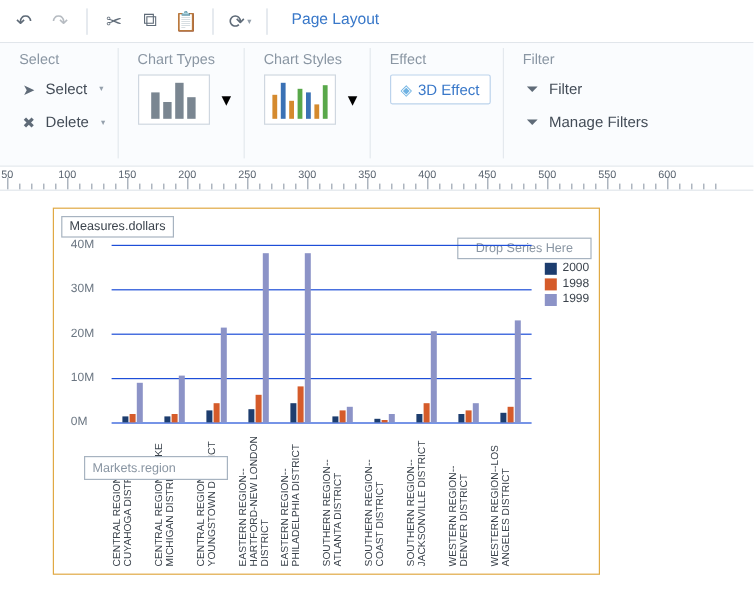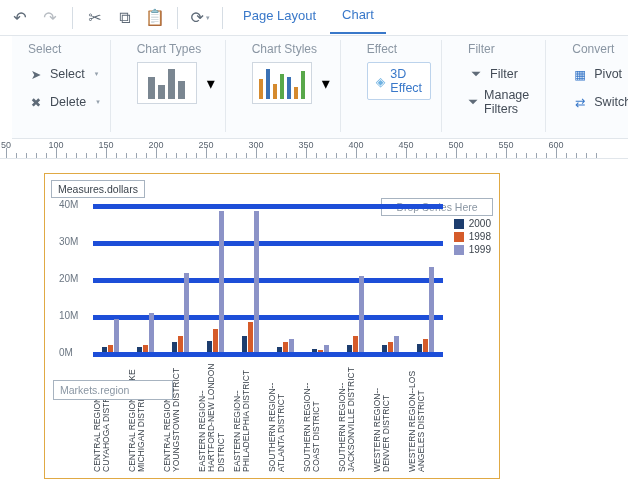--- a/index.html
+++ b/index.html
@@ -7,21 +7,21 @@
 
 
 .topbar { height: 36px; display: flex; align-items: center; padding: 0 6px; gap: 2px; border-bottom: 1px solid #e1e6eb; }
 .tb-btn { width: 28px; height: 28px; display: flex; align-items: center; justify-content: center; color: #5f6b78; border-radius: 2px; }
 .tb-sep { width: 1px; height: 22px; background: #d6dde4; margin: 0 6px; }
 .tb-dd::after { content: "▾"; font-size: 7px; color: #95a0ac; margin-left: 2px; }
 .tab { padding: 6px 12px 10px; font-size: 13px; color: #3978c9; position: relative; }
 .tab.active { border-bottom: 2px solid #3978c9; }
 
 
-.ribbon { display: flex; border-bottom: 1px solid #e1e6eb; padding: 4px 6px 6px; gap: 16px; background: #fafcfe; margin-left: 12px; }
+.ribbon { display: flex; border-bottom: 1px solid #e1e6eb; padding: 4px 6px 6px; gap: 6px; background: #fafcfe; }
 .rgroup { padding: 0 10px 0 10px; border-right: 1px solid #e4e9ee; min-height: 92px; }
 .rgroup:last-child { border-right: none; }
 .rtitle { font-size: 12px; color: #8a96a3; margin-bottom: 6px; padding-top: 2px; }
 .rbody { display: flex; flex-direction: column; gap: 4px; }
 .ritem { display: flex; align-items: center; gap: 6px; font-size: 12.5px; color: #434c57; height: 24px; }
 .ritem .dd { font-size: 7px; color: #95a0ac; margin-left: 4px; }
 .ricon { width: 16px; text-align: center; color: #5f6b78; }
 .thumb { width: 60px; height: 42px; border: 1px solid #cfd7e0; background: #fff; display: flex; align-items: flex-end; justify-content: center; gap: 3px; padding: 4px; }
 .thumb .bar { width: 7px; background: #7a8691; }
 .thumb2 .bar { width: 4px; }
@@ -41,48 +41,47 @@
 .chartFrame::after { content: ""; position: absolute; inset: -1px; pointer-events: none; }
 
 .pill { position: absolute; font-size: 10.5px; color: #3b434c; border: 1px solid #a7b3c0; background: #fff; padding: 2px 6px; white-space: nowrap; }
 .drop { color: #8a96a3; text-align: center; }
 
 .legend { position: absolute; right: 8px; top: 44px; font-size: 10px; color: #3b434c; }
 .legend .row { display: flex; align-items: center; gap: 5px; margin-bottom: 2px; }
 .swatch { width: 10px; height: 10px; }
 
 .plot { position: absolute; left: 48px; top: 30px; width: 350px; height: 148px; }
-.axis { position: absolute; left: 0; right: 0; border-bottom: 5px solid #1d4ed8; font-size: 10px; color: #6b7682; }
+.axis { position: absolute; left: 0; right: 0; border-bottom: 1px solid #1d4ed8; font-size: 10px; color: #6b7682; }
 .ax-lbl { position: absolute; left: -34px; transform: translateY(-50%); }
 .bars { position: absolute; left: 0; right: 0; bottom: 0; height: 100%; display: flex; align-items: flex-end; }
 .cluster { flex: 1; display: flex; align-items: flex-end; justify-content: center; gap: 1px; }
 .cluster .b { width: 5px; }
 
 .xlabels { position: absolute; left: 48px; top: 180px; width: 350px; display: flex; }
 .xlabels .xl { flex: 1; font-size: 8.5px; color: #3b434c; writing-mode: vertical-rl; transform: rotate(180deg); text-align: left; line-height: 1.1; max-height: 118px; overflow: hidden; }
 
-.dimStack { position: absolute; left: 8px; top: 206px; width: 120px; border: 1px solid #a7b3c0; font-size: 10.5px; background: #fff; }
+.dimStack { position: absolute; left: 25px; top: 206px; width: 120px; border: 1px solid #a7b3c0; font-size: 10.5px; background: #fff; }
 .dimStack div { padding: 3px 6px; border-bottom: 1px solid #cfd6de; }
 .dimStack div:last-child { border-bottom: none; color: #8a96a3; }
 </style>
 </head>
 <body>
 
 <div class="topbar">
   <div class="tb-btn">↶</div>
   <div class="tb-btn" style="opacity:.45">↷</div>
   <div class="tb-sep"></div>
   <div class="tb-btn">✂</div>
   <div class="tb-btn">⧉</div>
   <div class="tb-btn">📋</div>
   <div class="tb-sep"></div>
   <div class="tb-btn tb-dd">⟳</div>
   <div class="tb-sep"></div>
   <div class="tab">Page Layout</div>
-  <div class="tab active">Chart</div>
 </div>
 
 <div class="ribbon">
   <div class="rgroup">
     <div class="rtitle">Select</div>
     <div class="rbody">
       <div class="ritem">
           <span class="ricon">➤</span>
           <span>Select</span>
           <span class="dd">▾</span>
@@ -131,33 +130,20 @@
   <div class="rgroup">
     <div class="rtitle">Filter</div>
     <div class="rbody">
       <div class="ritem">
           <span class="ricon">⏷</span>
           <span>Filter</span>
         </div>
       <div class="ritem">
           <span class="ricon">⏷</span>
           <span>Manage Filters</span>
-        </div>
-    </div>
-  </div>
-  <div class="rgroup">
-    <div class="rtitle">Convert</div>
-    <div class="rbody">
-      <div class="ritem">
-          <span class="ricon" style="color:#3978c9">▦</span>
-          <span>Pivot</span>
-        </div>
-      <div class="ritem">
-          <span class="ricon" style="color:#3978c9">⇄</span>
-          <span>Switch</span>
         </div>
     </div>
   </div>
 </div>
 
 <div class="ruler">
     <div class="ticks" id="ruler-ticks">
       <div class="tlabel" style="left: 6px;">50</div>
       <div class="tick" style="left: 6px;"></div>
       <div class="tick small" style="left: 16px;"></div>

